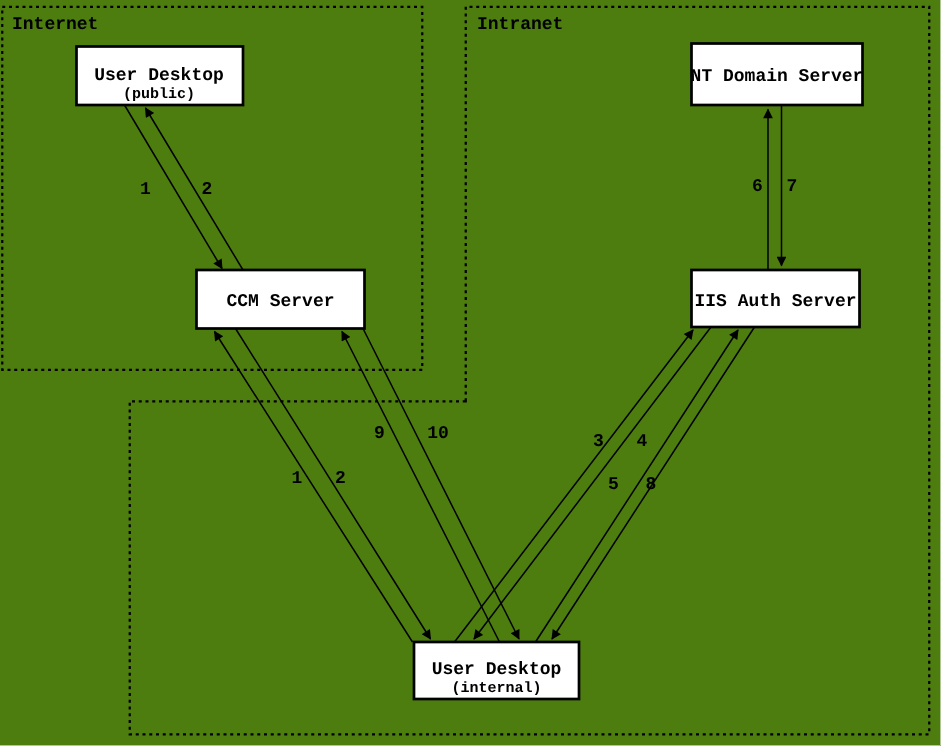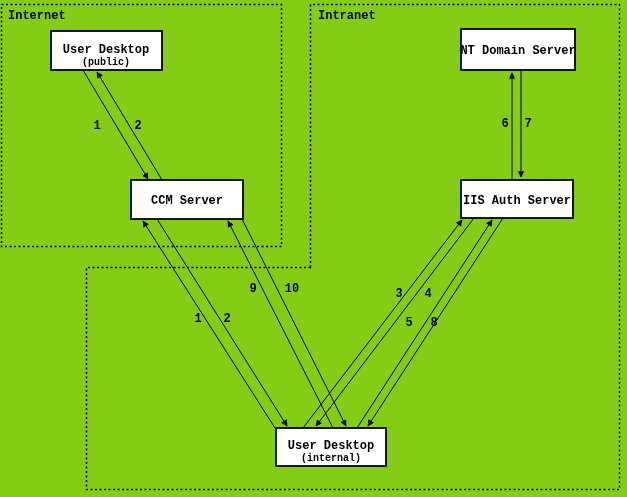--- a/index.html
+++ b/index.html
@@ -5,21 +5,21 @@
   html, body {
     margin: 0;
     padding: 0;
     background: #ffffff;
     font-family: "Liberation Mono", "DejaVu Sans Mono", monospace;
   }
   .stage {
     position: relative;
     width: 627px;
     height: 497px;
-    background: #84cc16;
+    background: #4d7c0f;
     overflow: hidden;
   }
   svg text {
     font-family: "Liberation Mono", "DejaVu Sans Mono", monospace;
     font-weight: bold;
     fill: #000000;
   }
   .zone-label { font-size: 12px; }
   .node-title { font-size: 12px; }
   .node-subtitle { font-size: 10px; }

